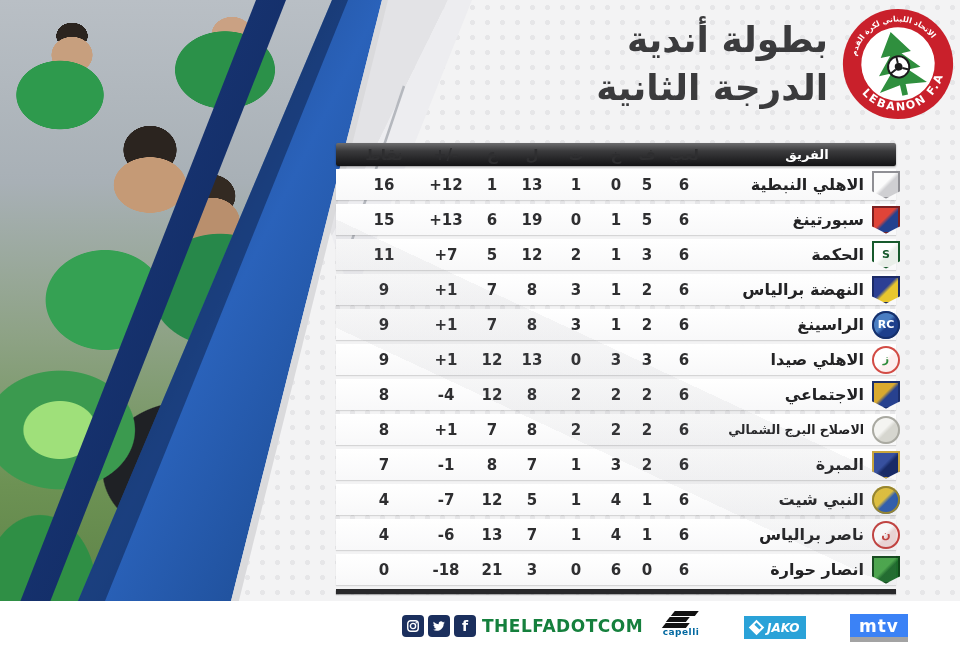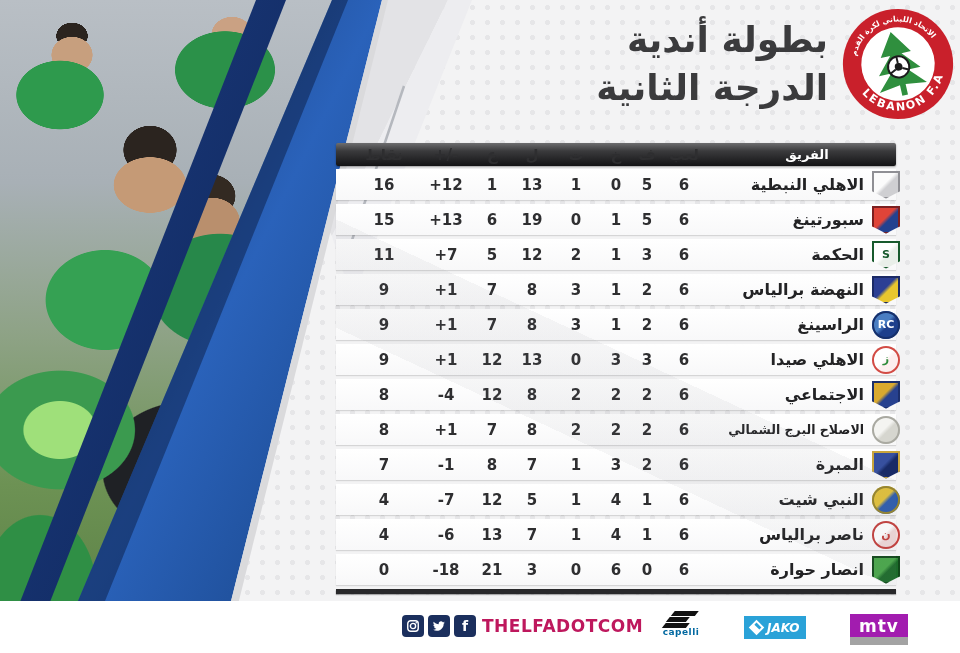--- a/index.html
+++ b/index.html
@@ -58,34 +58,34 @@
     font-size:11px;font-weight:bold;}
   .badge.shield{clip-path:polygon(0 0,100% 0,100% 74%,50% 100%,0 74%);}
   .badge.round{border-radius:50%;}
   .bottom-bar{height:5px;background:#29292b;margin-top:1px;box-shadow:0 1px 1px rgba(0,0,0,.3);}
   
   .footer{position:absolute;left:0;bottom:0;width:960px;height:52px;background:#ffffff;}
   .social{position:absolute;left:402px;top:14px;display:flex;gap:4px;align-items:center;}
   .sicon{width:22px;height:22px;border-radius:4px;background:#1b2f5d;color:#fff;
     display:flex;align-items:center;justify-content:center;font-weight:bold;font-size:14px;}
   .handle{position:absolute;left:482px;top:15px;font-size:17px;font-weight:bold;
-    color:#be185d;letter-spacing:.5px;}
+    color:#15803d;letter-spacing:.5px;}
   .capelli{position:absolute;left:658px;top:10px;width:46px;text-align:center;color:#0369a1;}
   .cap-mark{position:relative;width:34px;height:17px;margin:0 auto;}
   .cap-mark i{position:absolute;background:#121212;height:4.5px;width:24px;transform:skewX(-38deg);}
   .cap-mark i:nth-child(1){top:0;left:9px;}
   .cap-mark i:nth-child(2){top:6px;left:4px;width:20px;}
   .cap-mark i:nth-child(3){top:12px;left:0;}
   .cap-label{font-size:9px;font-weight:bold;letter-spacing:.5px;line-height:1;}
   .jako{position:absolute;left:744px;top:15px;height:23px;padding:0 7px;display:flex;gap:5px;
     align-items:center;background:#2aa2d8;color:#fff;font-weight:bold;font-style:italic;font-size:12px;}
   .jako-diamond{width:11px;height:11px;background:#fff;transform:rotate(45deg);position:relative;}
   .jako-diamond::after{content:"";position:absolute;left:2px;top:2px;width:7px;height:3px;background:#2aa2d8;}
-  .mtv{position:absolute;left:850px;top:13px;width:58px;height:23px;background:#a21caf;
-    border-bottom:8px solid #a3a3a3;color:#fff;font-weight:bold;font-size:17px;
+  .mtv{position:absolute;left:850px;top:13px;width:58px;height:23px;background:#3b82f6;
+    border-bottom:5px solid #a3a3a3;color:#fff;font-weight:bold;font-size:17px;
     display:flex;align-items:center;justify-content:center;letter-spacing:1px;}
 </style>
 </head>
 <body>
 
 <div class="stage">
 
   <div class="photo"></div>
 
   <svg class="bands" width="960" height="653" viewBox="0 0 960 653">

